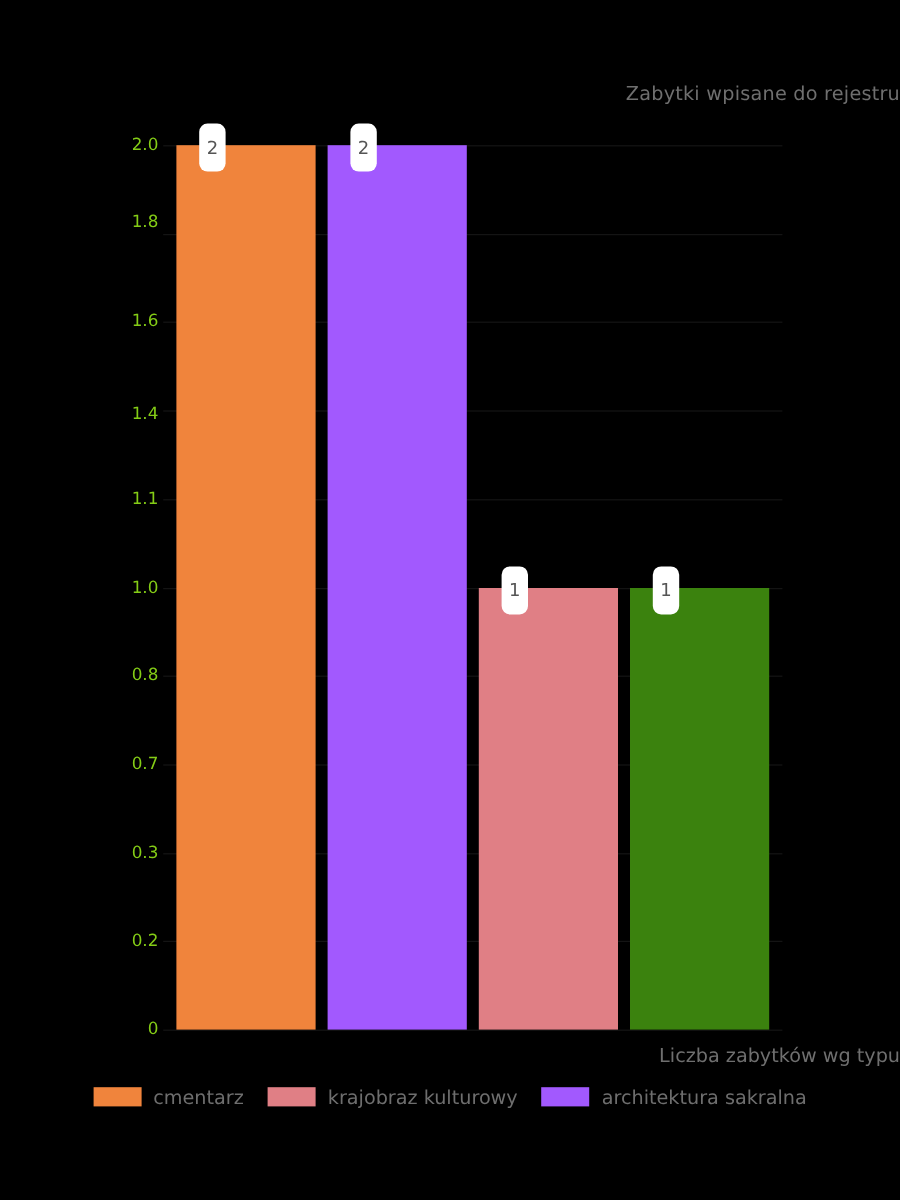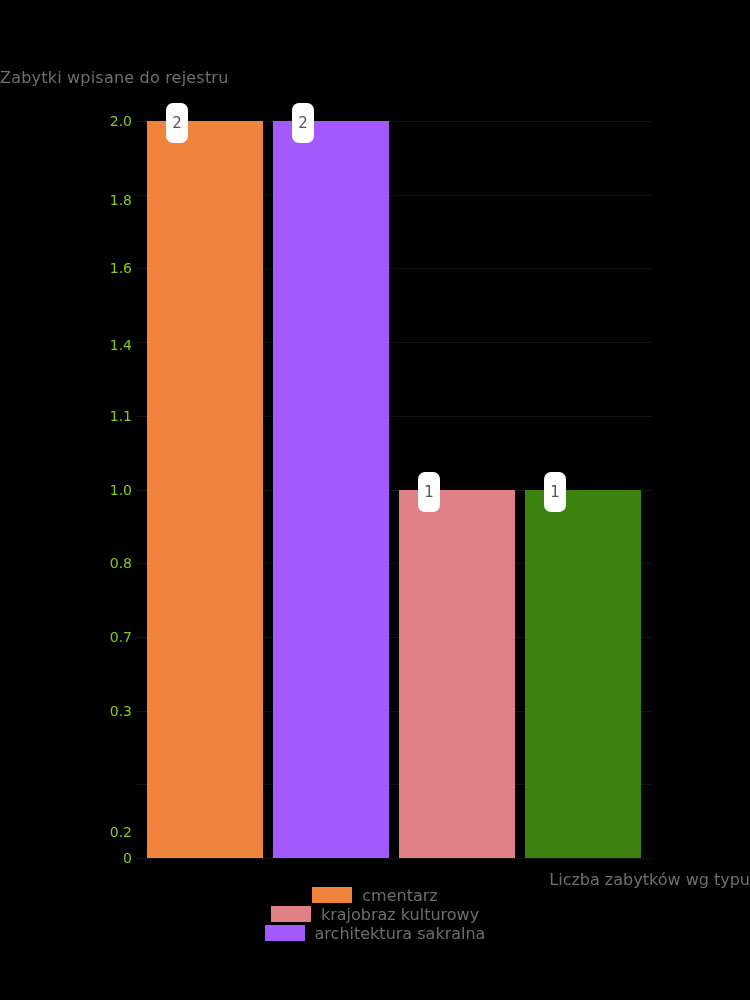--- a/index.html
+++ b/index.html
@@ -21,21 +21,21 @@
     height: 1000px;
     background: #000000;
   }
 
   
   .chart-title {
     position: absolute;
     left: 0;
     top: 68px;
     width: 750px;
-    text-align: left;
+    text-align: right;
     font-size: 16px;
     color: #6f6f6f;
     letter-spacing: 0.2px;
     font-family: "DejaVu Sans", sans-serif;
   }
 
   
   .plot-area {
     position: absolute;
     left: 136px;
@@ -107,21 +107,21 @@
 
   
   .legend {
     position: absolute;
     left: 0;
     top: 900px;
     width: 750px;
   }
   .legend-row {
     display: flex;
-    flex-direction: column;
+    flex-direction: row;
     justify-content: center;
     align-items: center;
     width: 750px;
     height: 28px;
   }
   .legend-item {
     display: flex;
     flex-direction: row;
     align-items: center;
     margin: 0 10px;
@@ -141,29 +141,29 @@
 </style>
 </head>
 <body>
 
 <div id="chart-root">
 
   <div class="chart-title">Zabytki wpisane do rejestru</div>
 
   <div class="y-axis" id="y-axis">
       <div class="y-tick-label" style="top: 858px;">0</div>
-      <div class="y-tick-label" style="top: 784.3px; margin-top: 48px;">0.2</div>
+      <div class="y-tick-label" style="top: 784.3px;">0.2</div>
       <div class="y-tick-label" style="top: 710.6px;">0.3</div>
       <div class="y-tick-label" style="top: 636.9px;">0.7</div>
       <div class="y-tick-label" style="top: 563.2px;">0.8</div>
       <div class="y-tick-label" style="top: 489.5px;">1.0</div>
       <div class="y-tick-label" style="top: 415.8px;">1.1</div>
       <div class="y-tick-label" style="top: 345px;">1.4</div>
       <div class="y-tick-label" style="top: 268.4px;">1.6</div>
-      <div class="y-tick-label" style="top: 200px; text-align: right;">1.8</div>
+      <div class="y-tick-label" style="top: 185px; text-align: right;">1.8</div>
       <div class="y-tick-label" style="top: 121px;">2.0</div>
     </div>
 
   <div class="plot-area" id="plot-area">
       <div class="gridline" style="top: 737px;"></div>
       <div class="gridline" style="top: 663.3px;"></div>
       <div class="gridline" style="top: 589.6px;"></div>
       <div class="gridline" style="top: 515.9px;"></div>
       <div class="gridline" style="top: 442.2px;"></div>
       <div class="gridline" style="top: 368.5px;"></div>

